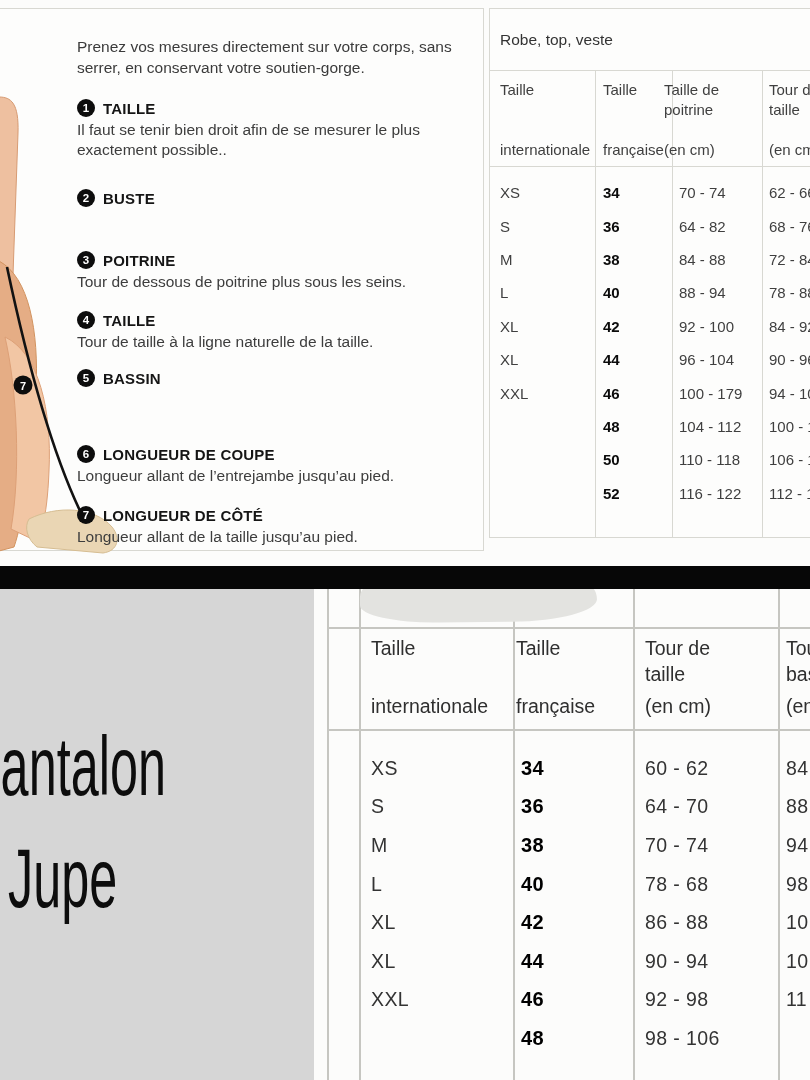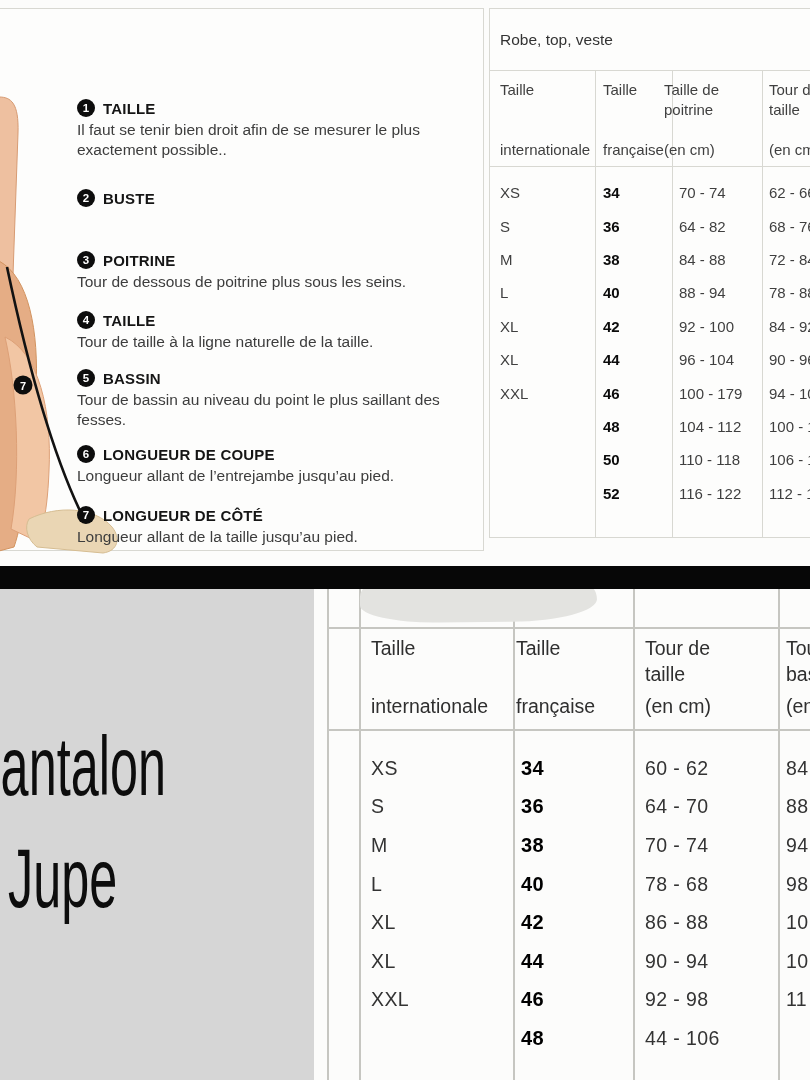--- a/index.html
+++ b/index.html
@@ -102,20 +102,21 @@
     <svg class="figure-svg" width="130" height="470" viewBox="0 0 130 470">
       <path d="M0,8 C12,8 20,14 19,44 L14,186 L0,192 Z" fill="#eec0a0" stroke="#d79b73" stroke-width="1"></path>
       <path d="M0,172 C30,188 40,242 37,302 C34,372 24,432 15,458 L0,462 Z" fill="#e5ad85" stroke="#d2935f" stroke-width="1"></path>
       <path d="M6,248 C40,264 53,322 50,382 C48,432 41,452 33,450 L12,440 C22,382 18,300 6,248 Z" fill="#f2c6a4" stroke="#dda077" stroke-width="1"></path>
       <path d="M30,430 C58,416 96,418 113,438 C122,449 119,462 104,464 L38,458 C28,450 25,438 30,430 Z" fill="#ead6b4" stroke="#d6bd92" stroke-width="1"></path>
       <path d="M8,178 C30,282 55,372 87,434" fill="none" stroke="#121212" stroke-width="2.6"></path>
       <circle cx="24" cy="296" r="9.5" fill="#0d0d0d"></circle>
       <text x="24" y="300.5" text-anchor="middle" font-size="11" font-weight="bold" fill="#ffffff">7</text>
     </svg>
 
+    <div class="intro">Prenez vos mesures directement sur votre corps, sans serrer, en conservant votre soutien-gorge.</div>
 
     <div class="m-item" style="top:90px">
       <div class="hdr">
         <span class="m-badge">1</span>
         <span class="m-title">TAILLE</span>
       </div>
       <div class="m-desc">Il faut se tenir bien droit afin de se mesurer le plus exactement possible..</div>
     </div>
     <div class="m-item" style="top:180px">
       <div class="hdr">
@@ -135,21 +136,20 @@
         <span class="m-badge">4</span>
         <span class="m-title">TAILLE</span>
       </div>
       <div class="m-desc">Tour de taille à la ligne naturelle de la taille.</div>
     </div>
     <div class="m-item" style="top:360px">
       <div class="hdr">
         <span class="m-badge">5</span>
         <span class="m-title">BASSIN</span>
       </div>
-      <div class="m-desc">Tour de bassin au niveau du point le plus saillant des fesses.</div>
     </div>
     <div class="m-item" style="top:436px">
       <div class="hdr">
         <span class="m-badge">6</span>
         <span class="m-title">LONGUEUR DE COUPE</span>
       </div>
       <div class="m-desc">Longueur allant de l’entrejambe jusqu’au pied.</div>
     </div>
     <div class="m-item" style="top:497px">
       <div class="hdr">
@@ -323,21 +323,21 @@
         </div>
         <div class="pt-row">
           <span class="cell p1">XXL</span>
           <span class="cell p2">46</span>
           <span class="cell p3">92 - 98</span>
           <span class="cell p4">11</span>
         </div>
         <div class="pt-row">
           <span class="cell p1"></span>
           <span class="cell p2">48</span>
-          <span class="cell p3">44 - 106</span>
+          <span class="cell p3">98 - 106</span>
           <span class="cell p4"></span>
         </div>
       </div>
   </div>
 
   <div class="blob"></div>
 
 </div>
 
 </body></html>

